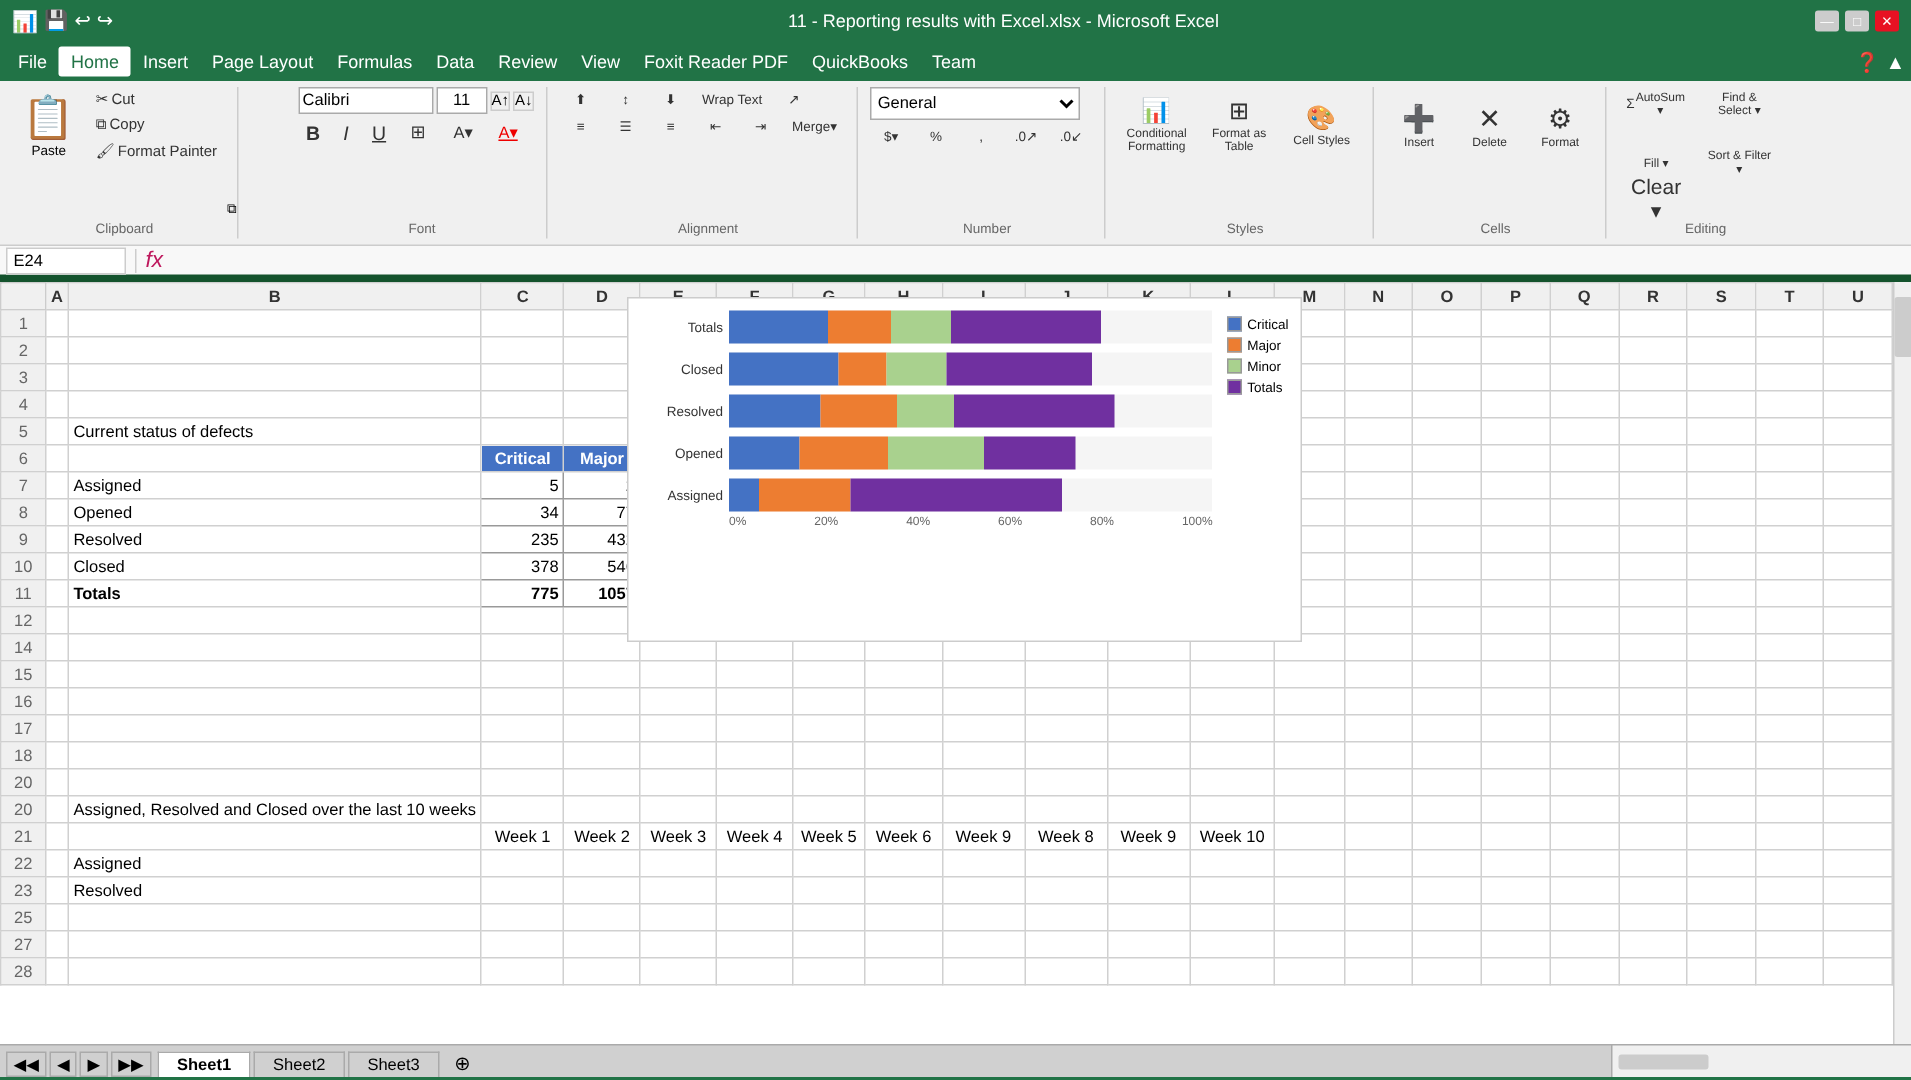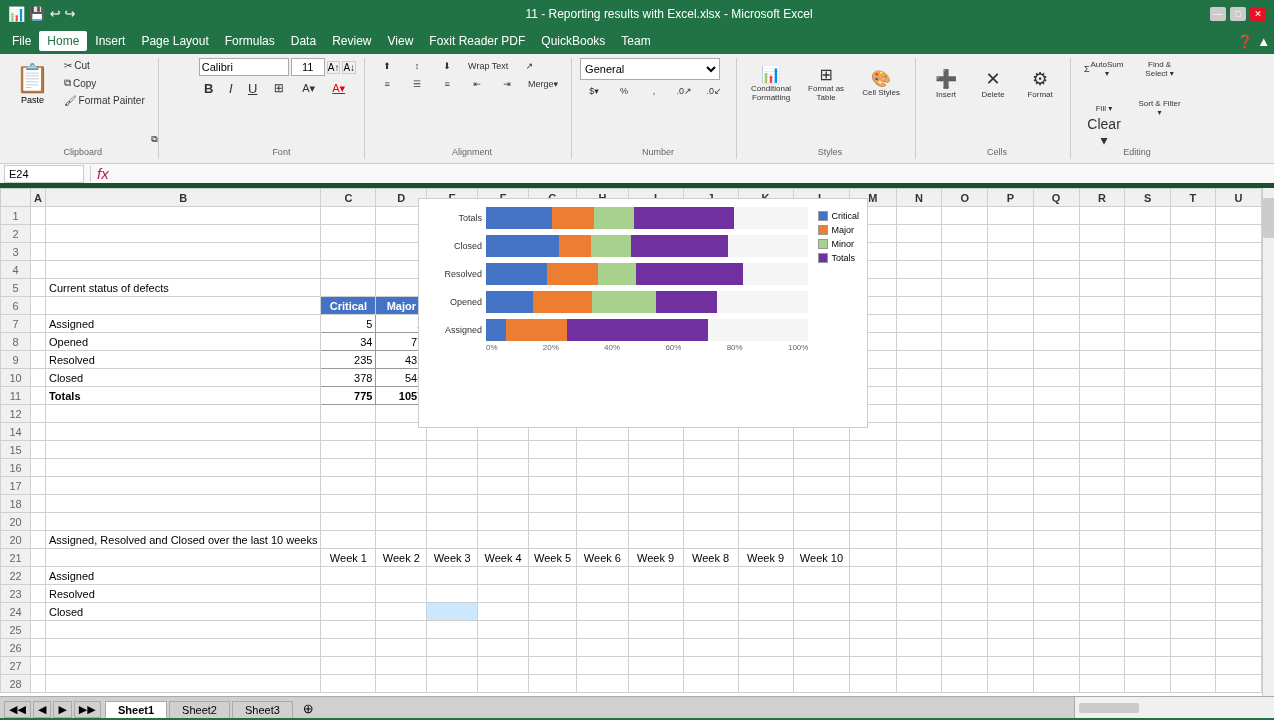--- a/index.html
+++ b/index.html
@@ -1008,69 +1008,21 @@
             <td></td>
             <td></td>
             <td></td>
             <td></td>
             <td></td>
             <td></td>
             <td></td>
             <td></td>
           </tr>
           <tr>
-            <td class="row-num">24</td>
-            <td></td>
-            <td>Closed</td>
-            <td></td>
-            <td></td>
-            <td style="background-color: rgb(204, 232, 255);"></td>
-            <td></td>
-            <td></td>
-            <td></td>
-            <td></td>
-            <td></td>
-            <td></td>
-            <td></td>
-            <td></td>
-            <td></td>
-            <td></td>
-            <td></td>
-            <td></td>
-            <td></td>
-            <td></td>
-            <td></td>
-            <td></td>
-          </tr>
-          <tr>
             <td class="row-num">25</td>
-            <td></td>
-            <td></td>
-            <td></td>
-            <td></td>
-            <td></td>
-            <td></td>
-            <td></td>
-            <td></td>
-            <td></td>
-            <td></td>
-            <td></td>
-            <td></td>
-            <td></td>
-            <td></td>
-            <td></td>
-            <td></td>
-            <td></td>
-            <td></td>
-            <td></td>
-            <td></td>
-            <td></td>
-          </tr>
-          <tr>
-            <td class="row-num">26</td>
             <td></td>
             <td></td>
             <td></td>
             <td></td>
             <td></td>
             <td></td>
             <td></td>
             <td></td>
             <td></td>
             <td></td>

